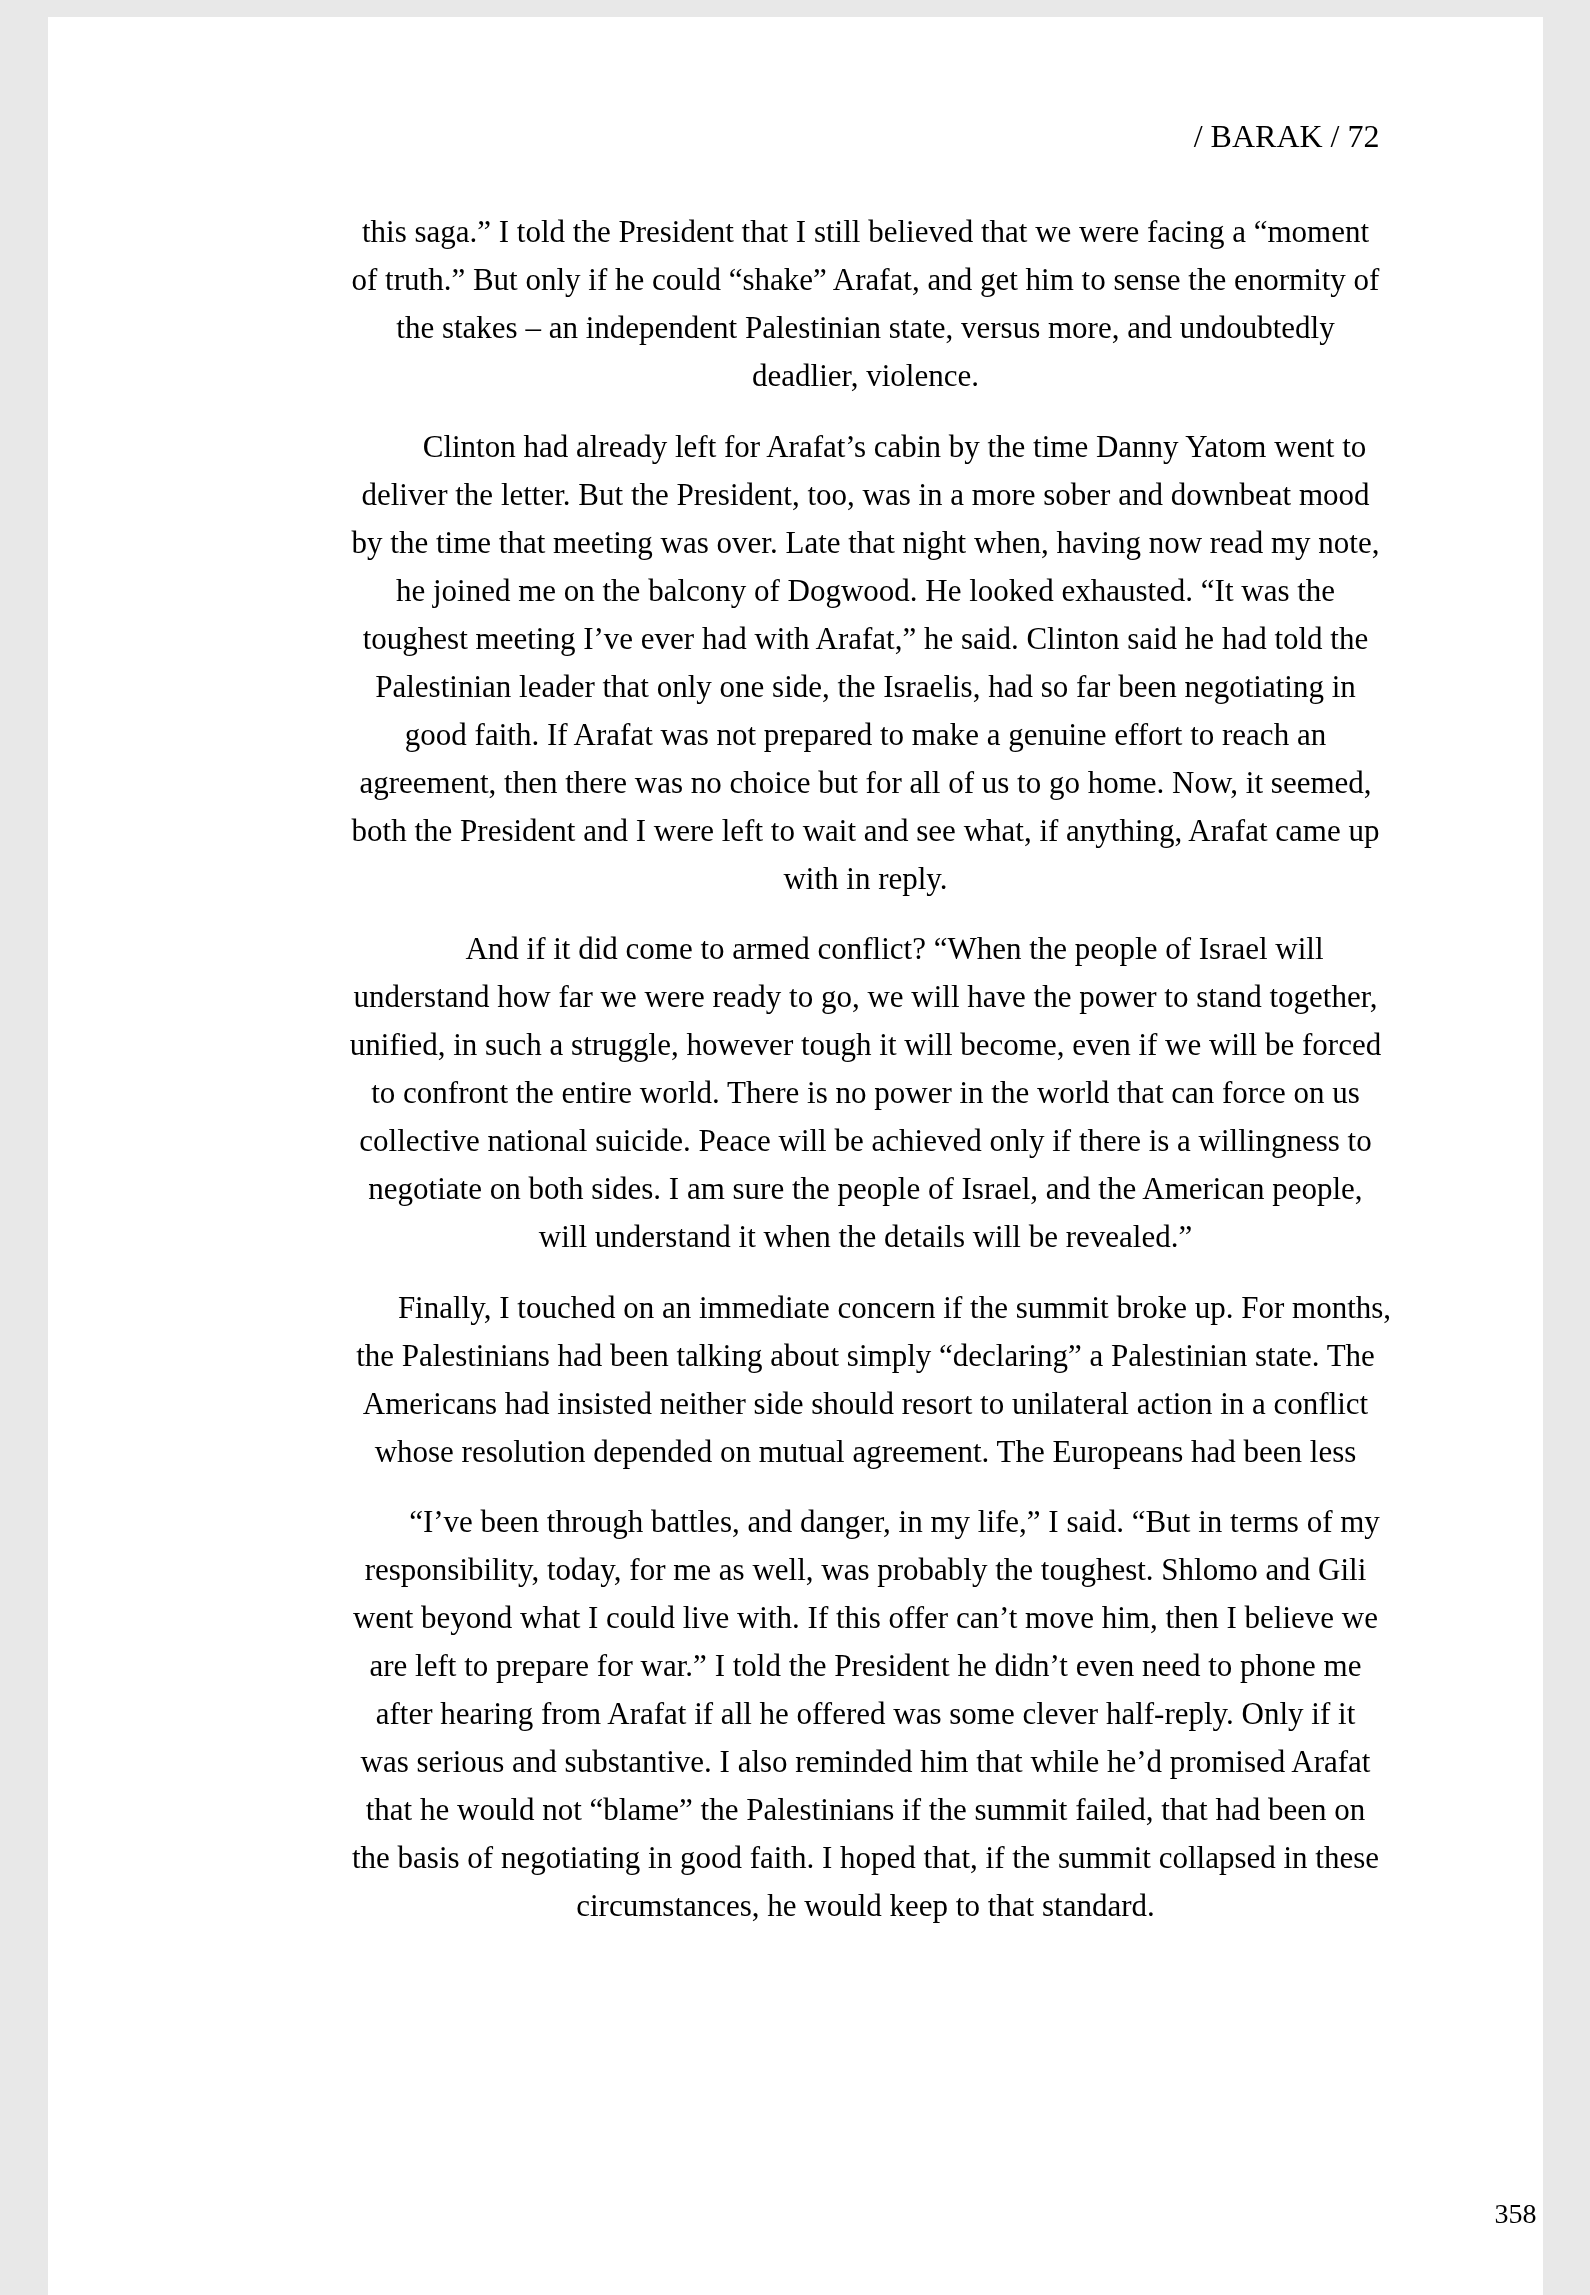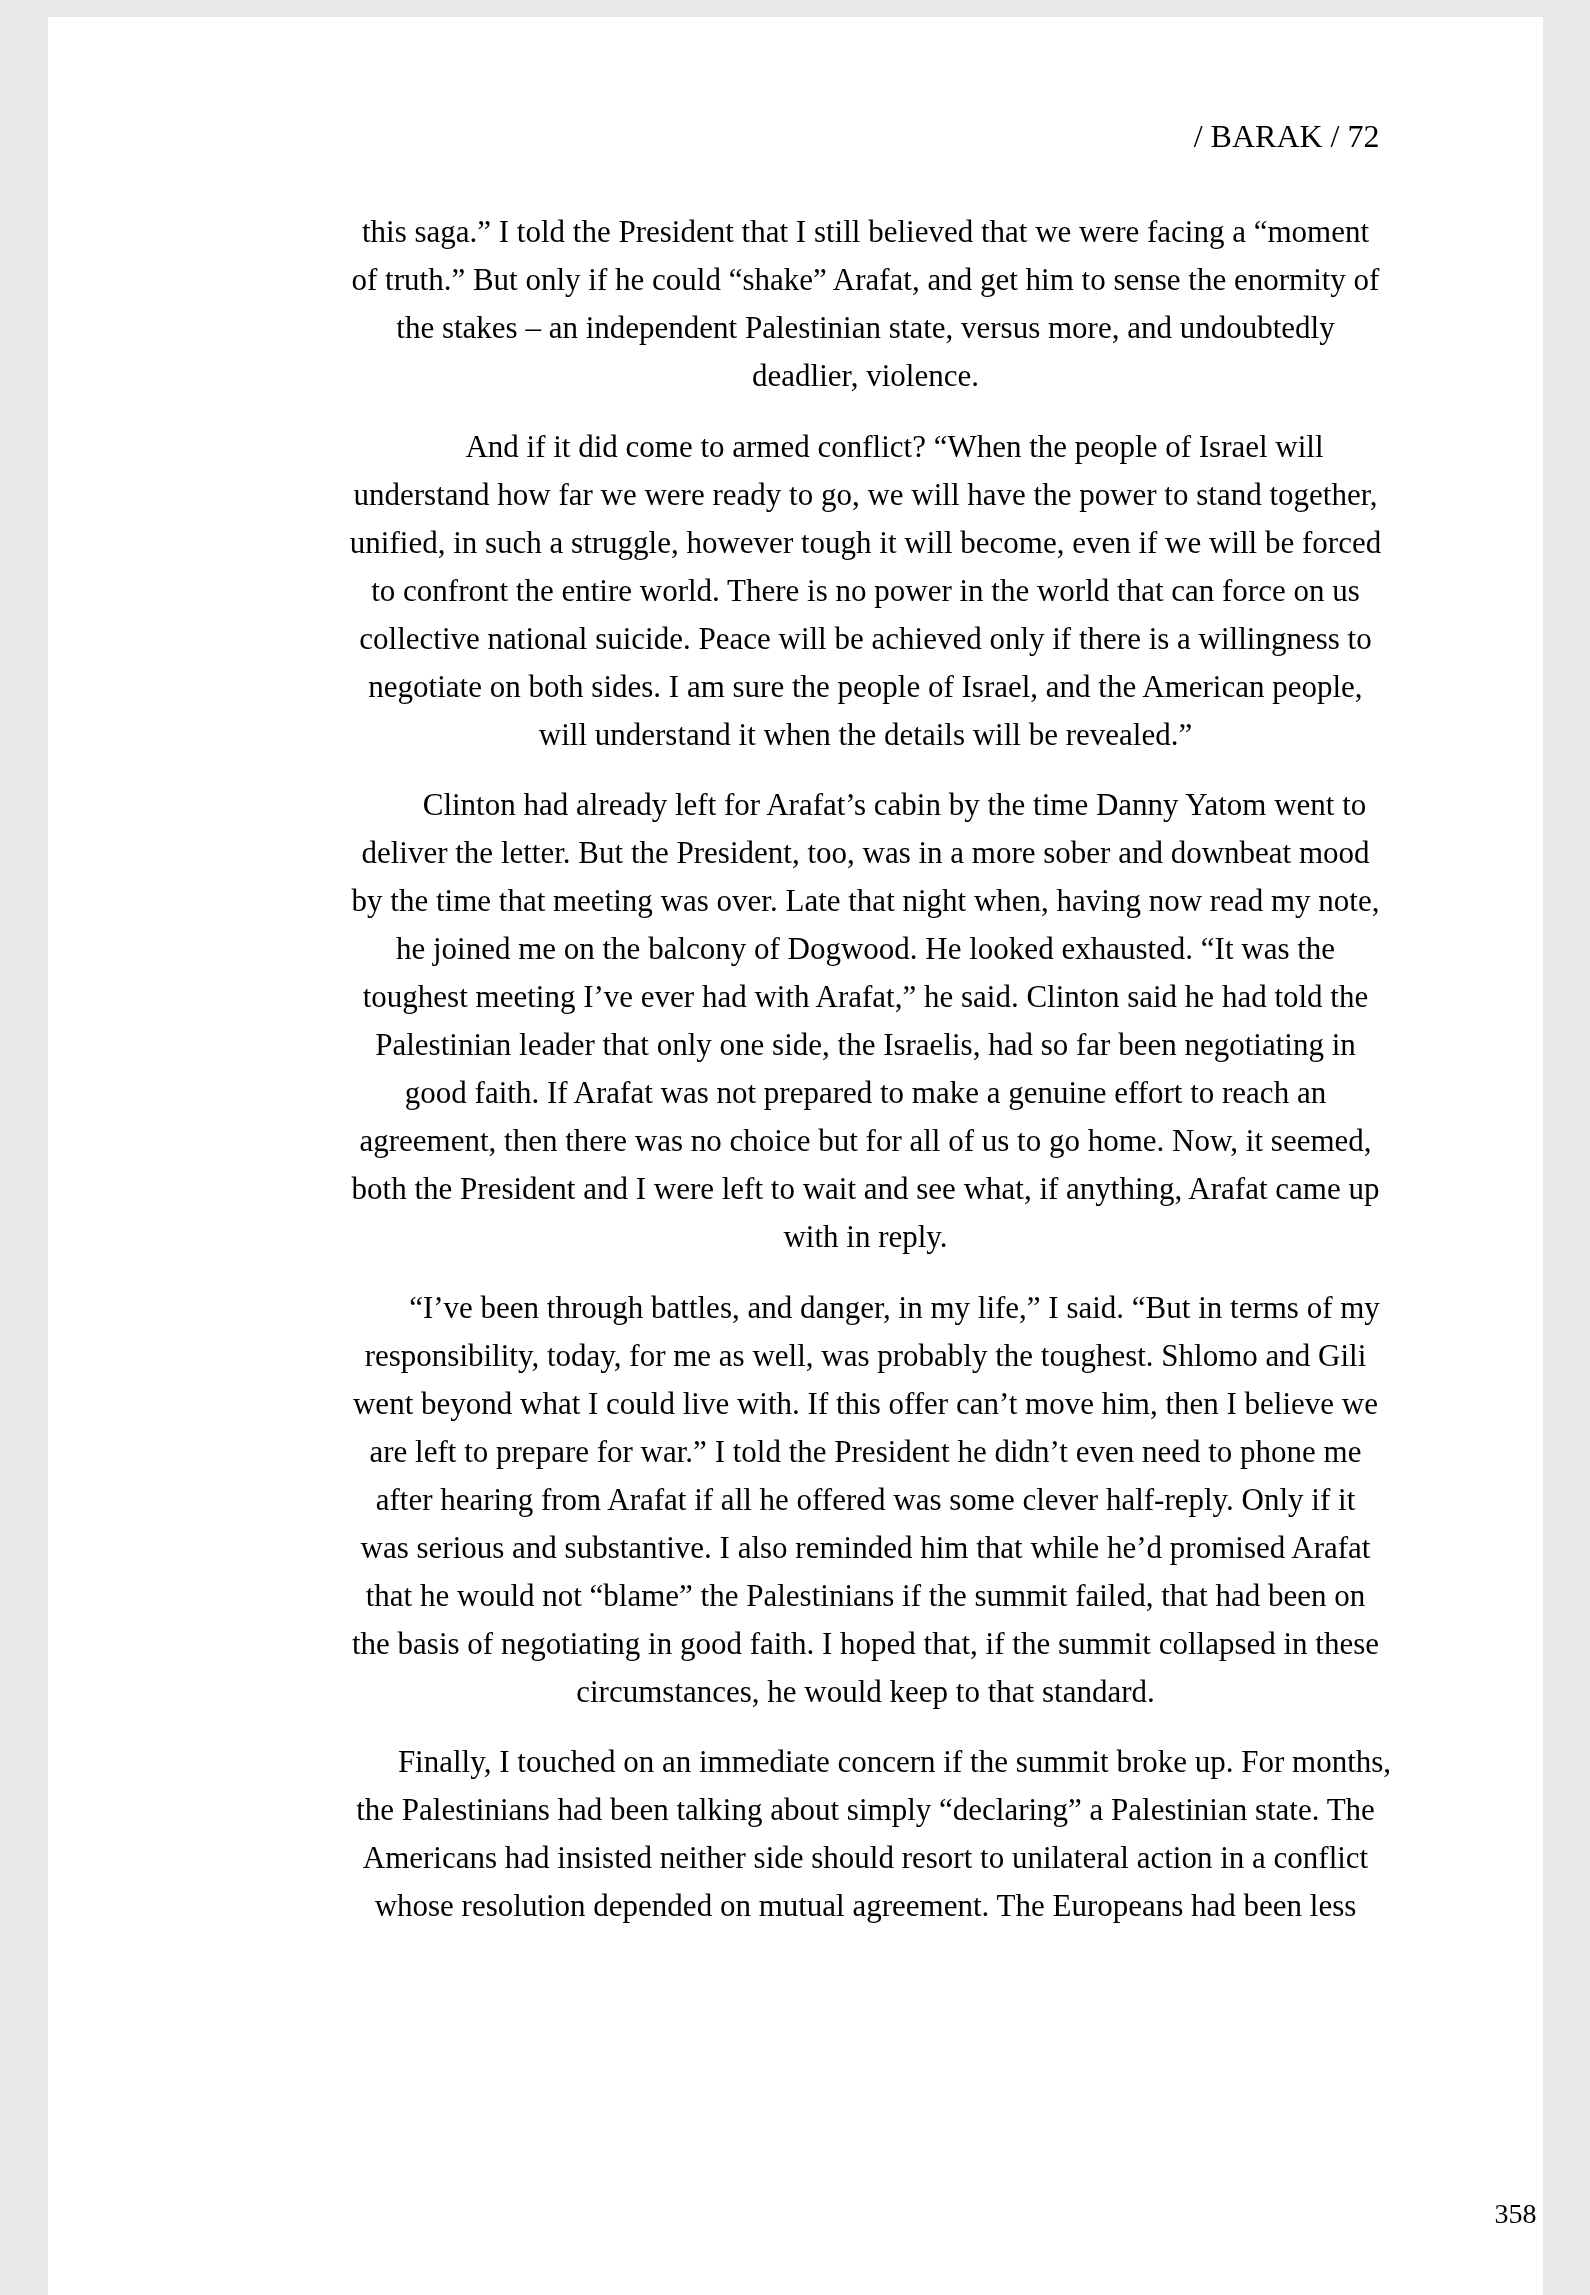--- a/index.html
+++ b/index.html
@@ -64,49 +64,49 @@
 
 <div class="page">
 
   <div class="running-header">/ BARAK / 72</div>
 
   <div class="body-text">
     <p class="para">this saga.” I told the President that I still believed that we were facing a “moment
 of truth.” But only if he could “shake” Arafat, and get him to sense the enormity of
 the stakes – an independent Palestinian state, versus more, and undoubtedly
 deadlier, violence.</p>
-    <p class="para indent">And if it did come to armed conflict? “When the people of Israel will
-understand how far we were ready to go, we will have the power to stand together,
-unified, in such a struggle, however tough it will become, even if we will be forced
-to confront the entire world. There is no power in the world that can force on us
-collective national suicide. Peace will be achieved only if there is a willingness to
-negotiate on both sides. I am sure the people of Israel, and the American people,
-will understand it when the details will be revealed.”</p>
     <p class="para indent">Clinton had already left for Arafat’s cabin by the time Danny Yatom went to
 deliver the letter. But the President, too, was in a more sober and downbeat mood
 by the time that meeting was over. Late that night when, having now read my note,
 he joined me on the balcony of Dogwood. He looked exhausted. “It was the
 toughest meeting I’ve ever had with Arafat,” he said. Clinton said he had told the
 Palestinian leader that only one side, the Israelis, had so far been negotiating in
 good faith. If Arafat was not prepared to make a genuine effort to reach an
 agreement, then there was no choice but for all of us to go home. Now, it seemed,
 both the President and I were left to wait and see what, if anything, Arafat came up
 with in reply.</p>
+    <p class="para indent">And if it did come to armed conflict? “When the people of Israel will
+understand how far we were ready to go, we will have the power to stand together,
+unified, in such a struggle, however tough it will become, even if we will be forced
+to confront the entire world. There is no power in the world that can force on us
+collective national suicide. Peace will be achieved only if there is a willingness to
+negotiate on both sides. I am sure the people of Israel, and the American people,
+will understand it when the details will be revealed.”</p>
+    <p class="para indent">Finally, I touched on an immediate concern if the summit broke up. For months,
+the Palestinians had been talking about simply “declaring” a Palestinian state. The
+Americans had insisted neither side should resort to unilateral action in a conflict
+whose resolution depended on mutual agreement. The Europeans had been less</p>
     <p class="para indent">“I’ve been through battles, and danger, in my life,” I said. “But in terms of my
 responsibility, today, for me as well, was probably the toughest. Shlomo and Gili
 went beyond what I could live with. If this offer can’t move him, then I believe we
 are left to prepare for war.” I told the President he didn’t even need to phone me
 after hearing from Arafat if all he offered was some clever half-reply. Only if it
 was serious and substantive. I also reminded him that while he’d promised Arafat
 that he would not “blame” the Palestinians if the summit failed, that had been on
 the basis of negotiating in good faith. I hoped that, if the summit collapsed in these
 circumstances, he would keep to that standard.</p>
-    <p class="para indent">Finally, I touched on an immediate concern if the summit broke up. For months,
-the Palestinians had been talking about simply “declaring” a Palestinian state. The
-Americans had insisted neither side should resort to unilateral action in a conflict
-whose resolution depended on mutual agreement. The Europeans had been less</p>
   </div>
 
   <div class="page-number">358</div>
 
 
 </div>
 
 
 </body></html>

